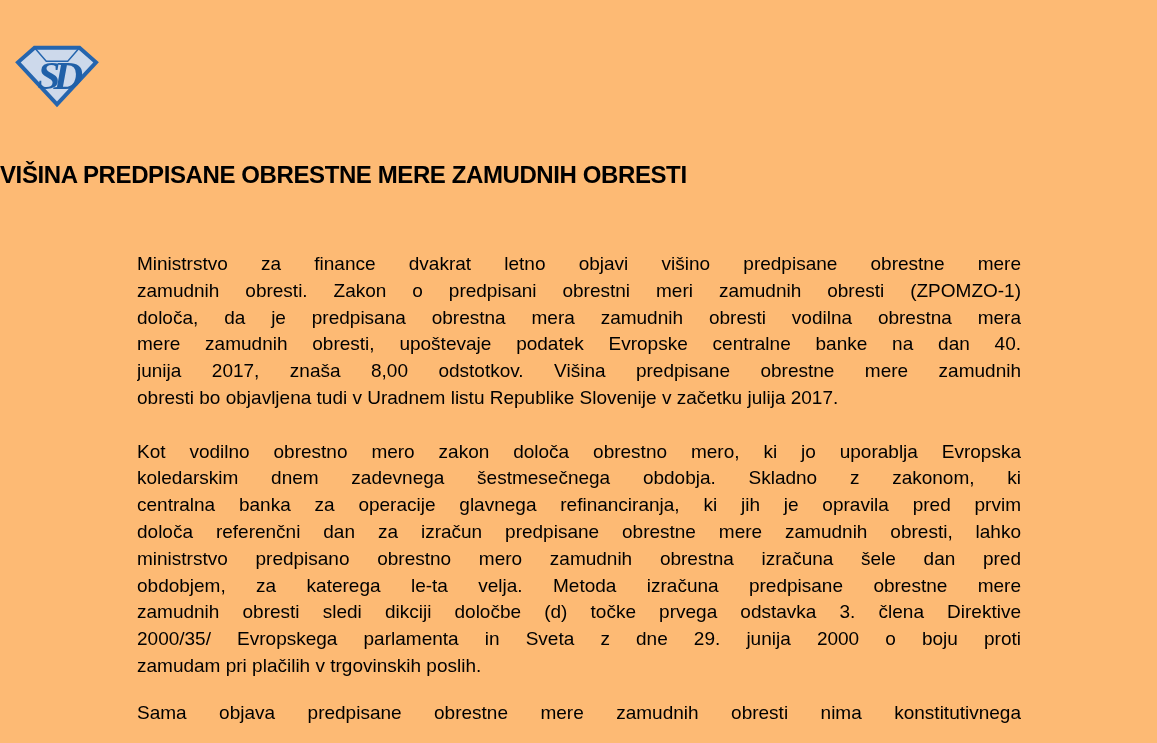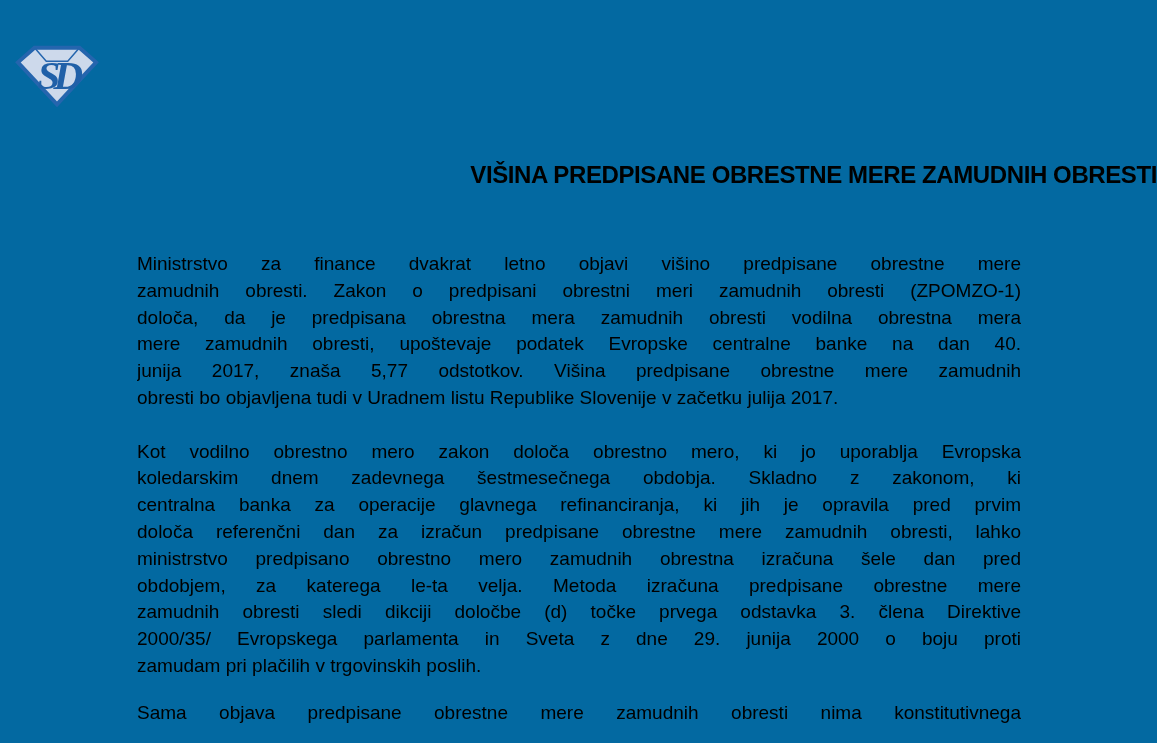--- a/index.html
+++ b/index.html
@@ -1,20 +1,20 @@
 <!DOCTYPE html>
 <html><head>
 <meta charset="utf-8">
 <style>
   html, body { margin: 0; padding: 0; background: #ffffff; }
   .page {
     position: relative;
     width: 1157px;
     height: 743px;
-    background: #0369a1;
+    background: #fdba74;
     overflow: hidden;
     font-family: "Liberation Sans", sans-serif;
     color: #000000;
   }
   .logo {
     position: absolute;
     left: 15px;
     top: 45px;
     width: 84px;
     height: 62px;
@@ -35,21 +35,21 @@
     font-style: italic;
     font-weight: bold;
     font-size: 42px;
     letter-spacing: -7px;
   }
   .title {
     position: absolute;
     top: 161px;
     left: 0;
     width: 100%;
-    text-align: right;
+    text-align: left;
     font-size: 24px;
     font-weight: bold;
     letter-spacing: -0.4px;
     white-space: nowrap;
   }
   .content {
     position: absolute;
     left: 137px;
     top: 251px;
     width: 884px;
@@ -80,21 +80,21 @@
   </div>
 
   <div class="title">VIŠINA PREDPISANE OBRESTNE MERE ZAMUDNIH OBRESTI</div>
 
   <div class="content" id="content">
       <div class="paragraph">
         <div class="line">Ministrstvo za finance dvakrat letno objavi višino predpisane obrestne mere</div>
         <div class="line">zamudnih obresti. Zakon o predpisani obrestni meri zamudnih obresti (ZPOMZO-1)</div>
         <div class="line">določa, da je predpisana obrestna mera zamudnih obresti vodilna obrestna mera</div>
         <div class="line">mere zamudnih obresti, upoštevaje podatek Evropske centralne banke na dan 40.</div>
-        <div class="line">junija 2017, znaša 5,77 odstotkov. Višina predpisane obrestne mere zamudnih</div>
+        <div class="line">junija 2017, znaša 8,00 odstotkov. Višina predpisane obrestne mere zamudnih</div>
         <div class="line flush">obresti bo objavljena tudi v Uradnem listu Republike Slovenije v začetku julija 2017.</div>
       </div>
       <div class="paragraph">
         <div class="line">Kot vodilno obrestno mero zakon določa obrestno mero, ki jo uporablja Evropska</div>
         <div class="line">koledarskim dnem zadevnega šestmesečnega obdobja. Skladno z zakonom, ki</div>
         <div class="line">centralna banka za operacije glavnega refinanciranja, ki jih je opravila pred prvim</div>
         <div class="line">določa referenčni dan za izračun predpisane obrestne mere zamudnih obresti, lahko</div>
         <div class="line">ministrstvo predpisano obrestno mero zamudnih obrestna izračuna šele dan pred</div>
         <div class="line">obdobjem, za katerega le-ta velja. Metoda izračuna predpisane obrestne mere</div>
         <div class="line">zamudnih obresti sledi dikciji določbe (d) točke prvega odstavka 3. člena Direktive</div>

